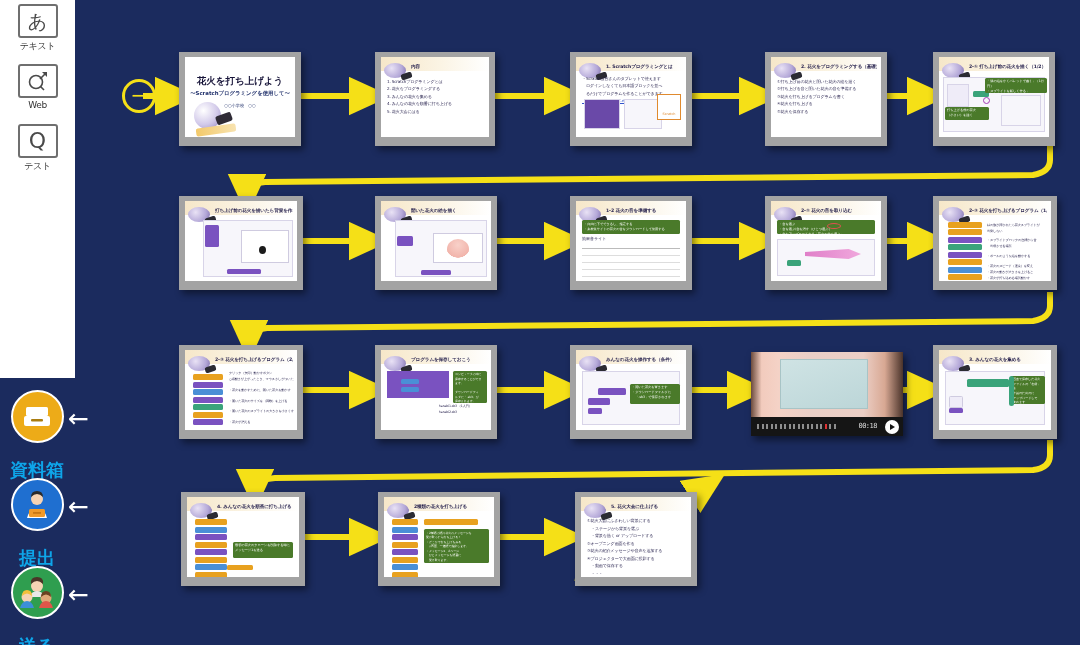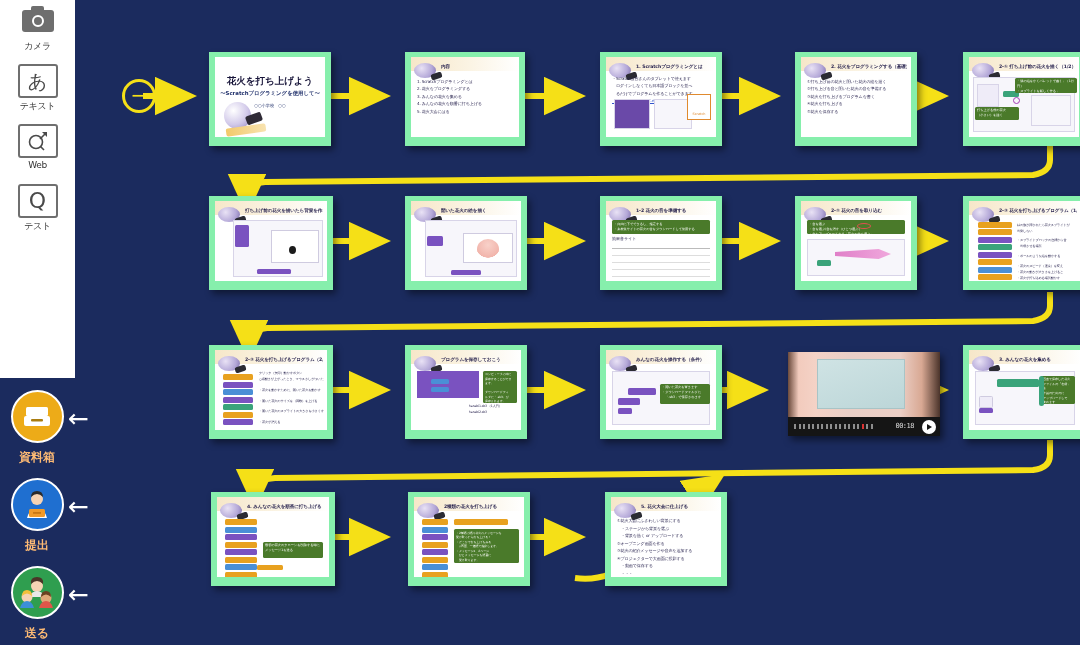--- a/index.html
+++ b/index.html
@@ -34,36 +34,36 @@
   .cam-body:before { content:""; position:absolute; left:9px; top:-4px; width:13px; height:5px;
      background:#6e6e6e; border-radius:2px 2px 0 0; }
   .cam-lens { position:absolute; left:50%; top:50%; transform:translate(-50%,-50%);
      width:12px; height:12px; border:2.5px solid #fff; border-radius:50%; }
 
   
   .round-item { position:absolute; left:6px; width:62px; display:flex; flex-direction:column;
      align-items:center; cursor:pointer; }
   .round-btn { width:53px; height:53px; border-radius:50%; border:2px solid #ffffff;
      display:flex; align-items:center; justify-content:center; position:relative; }
-  .round-label { font-size:12px; color:#fdba74; margin-top:6px; font-weight:bold;
+  .round-label { font-size:18px; color:#0ea5e9; margin-top:15px; font-weight:bold;
      font-family:"DejaVu Sans", sans-serif; }
   .arrow-left { position:absolute; left:62px; top:16px; color:#fff; font-size:25px; line-height:1;
      font-family:"DejaVu Sans", sans-serif; }
 
   
   #canvas { position:absolute; left:75px; top:0; width:1005px; height:645px; }
 
   .zoom-handle { position:absolute; width:34px; height:34px; border-radius:50%;
      border:3px solid #f5e017; display:flex; align-items:center; justify-content:center; }
   .zoom-handle span { color:#f5e017; font-size:20px; line-height:1; margin-top:-3px;
      font-family:"DejaVu Sans", sans-serif; }
 
   
-  .slide { position:absolute; background:#86efac; box-shadow:3px 4px 7px rgba(0,0,0,0.45);
-     overflow:hidden; cursor:pointer;margin-left:30px; }
+  .slide { position:absolute; background:#a3a3a3; box-shadow:3px 4px 7px rgba(0,0,0,0.45);
+     overflow:hidden; cursor:pointer; }
   .s-inner { position:absolute; left:6px; top:5px; right:6px; bottom:9px; background:#fff;
      overflow:hidden; }
   .s-head { position:absolute; left:0; right:0; top:0; height:17%;
      background:linear-gradient(90deg,#f6e7c9 0%, #fbf4e4 55%, #ffffff 100%); }
   .s-ball { position:absolute; left:3px; top:8%; width:22px; height:15px; border-radius:50%;
      background:radial-gradient(circle at 35% 35%, #e9e2f5, #b4a8d8 60%, #7a6aa8 100%); }
   .s-ball:after { content:""; position:absolute; right:-6px; bottom:-1px; width:11px; height:6px;
      background:#2b2b33; border-radius:2px; transform:rotate(-18deg); }
   .s-title { position:absolute; left:30px; top:9%; right:4px; font-size:4.6px; color:#2a2550;
      font-weight:bold; letter-spacing:-0.1px; font-family:"DejaVu Sans", sans-serif;
@@ -114,28 +114,20 @@
   
   svg#wires { position:absolute; left:0; top:0; width:1005px; height:645px; pointer-events:none; }
 </style>
 </head>
 <body>
 
 <div id="sidebar">
 
   <div id="tool-panel">
 
-    <div class="tool-item">
-      <div class="tool-box" style="border:none;">
-        <div class="cam-body">
-            <div class="cam-lens"></div>
-          </div>
-      </div>
-      <div class="tool-label">カメラ</div>
-    </div>
 
     <div class="tool-item">
       <div class="tool-box">
         <span class="glyph">あ</span>
       </div>
       <div class="tool-label">テキスト</div>
     </div>
 
     <div class="tool-item">
       <div class="tool-box">
@@ -476,21 +468,21 @@
       <div class="blk" style="left:12px; top:60%; width:22px; height:7px; background:#7a52c0;"></div>
       <div class="blk" style="left:12px; top:72%; width:14px; height:6px; background:#7a52c0;"></div>
       <div class="note" style="left:54px; top:42%; right:6px; height:20px;">
         <div class="nt" style="white-space:pre-line;">・開いた花火を置きます
 ・ダウンロードフォルダに
 　「.sb3」で保存されます</div>
       </div>
     </div>
   </div>
 
-  <div id="video-slide" style="left:676px; top:352px; width:152px; height:84px;margin-left:37px;">
+  <div id="video-slide" style="left:676px; top:352px; width:152px; height:84px;">
     <div class="v-photo">
       <div class="v-screen"></div>
     </div>
     <div class="v-bar">
       <div class="v-dots">
         <i></i>
           <i></i>
           <i></i>
           <i></i>
           <i></i>

